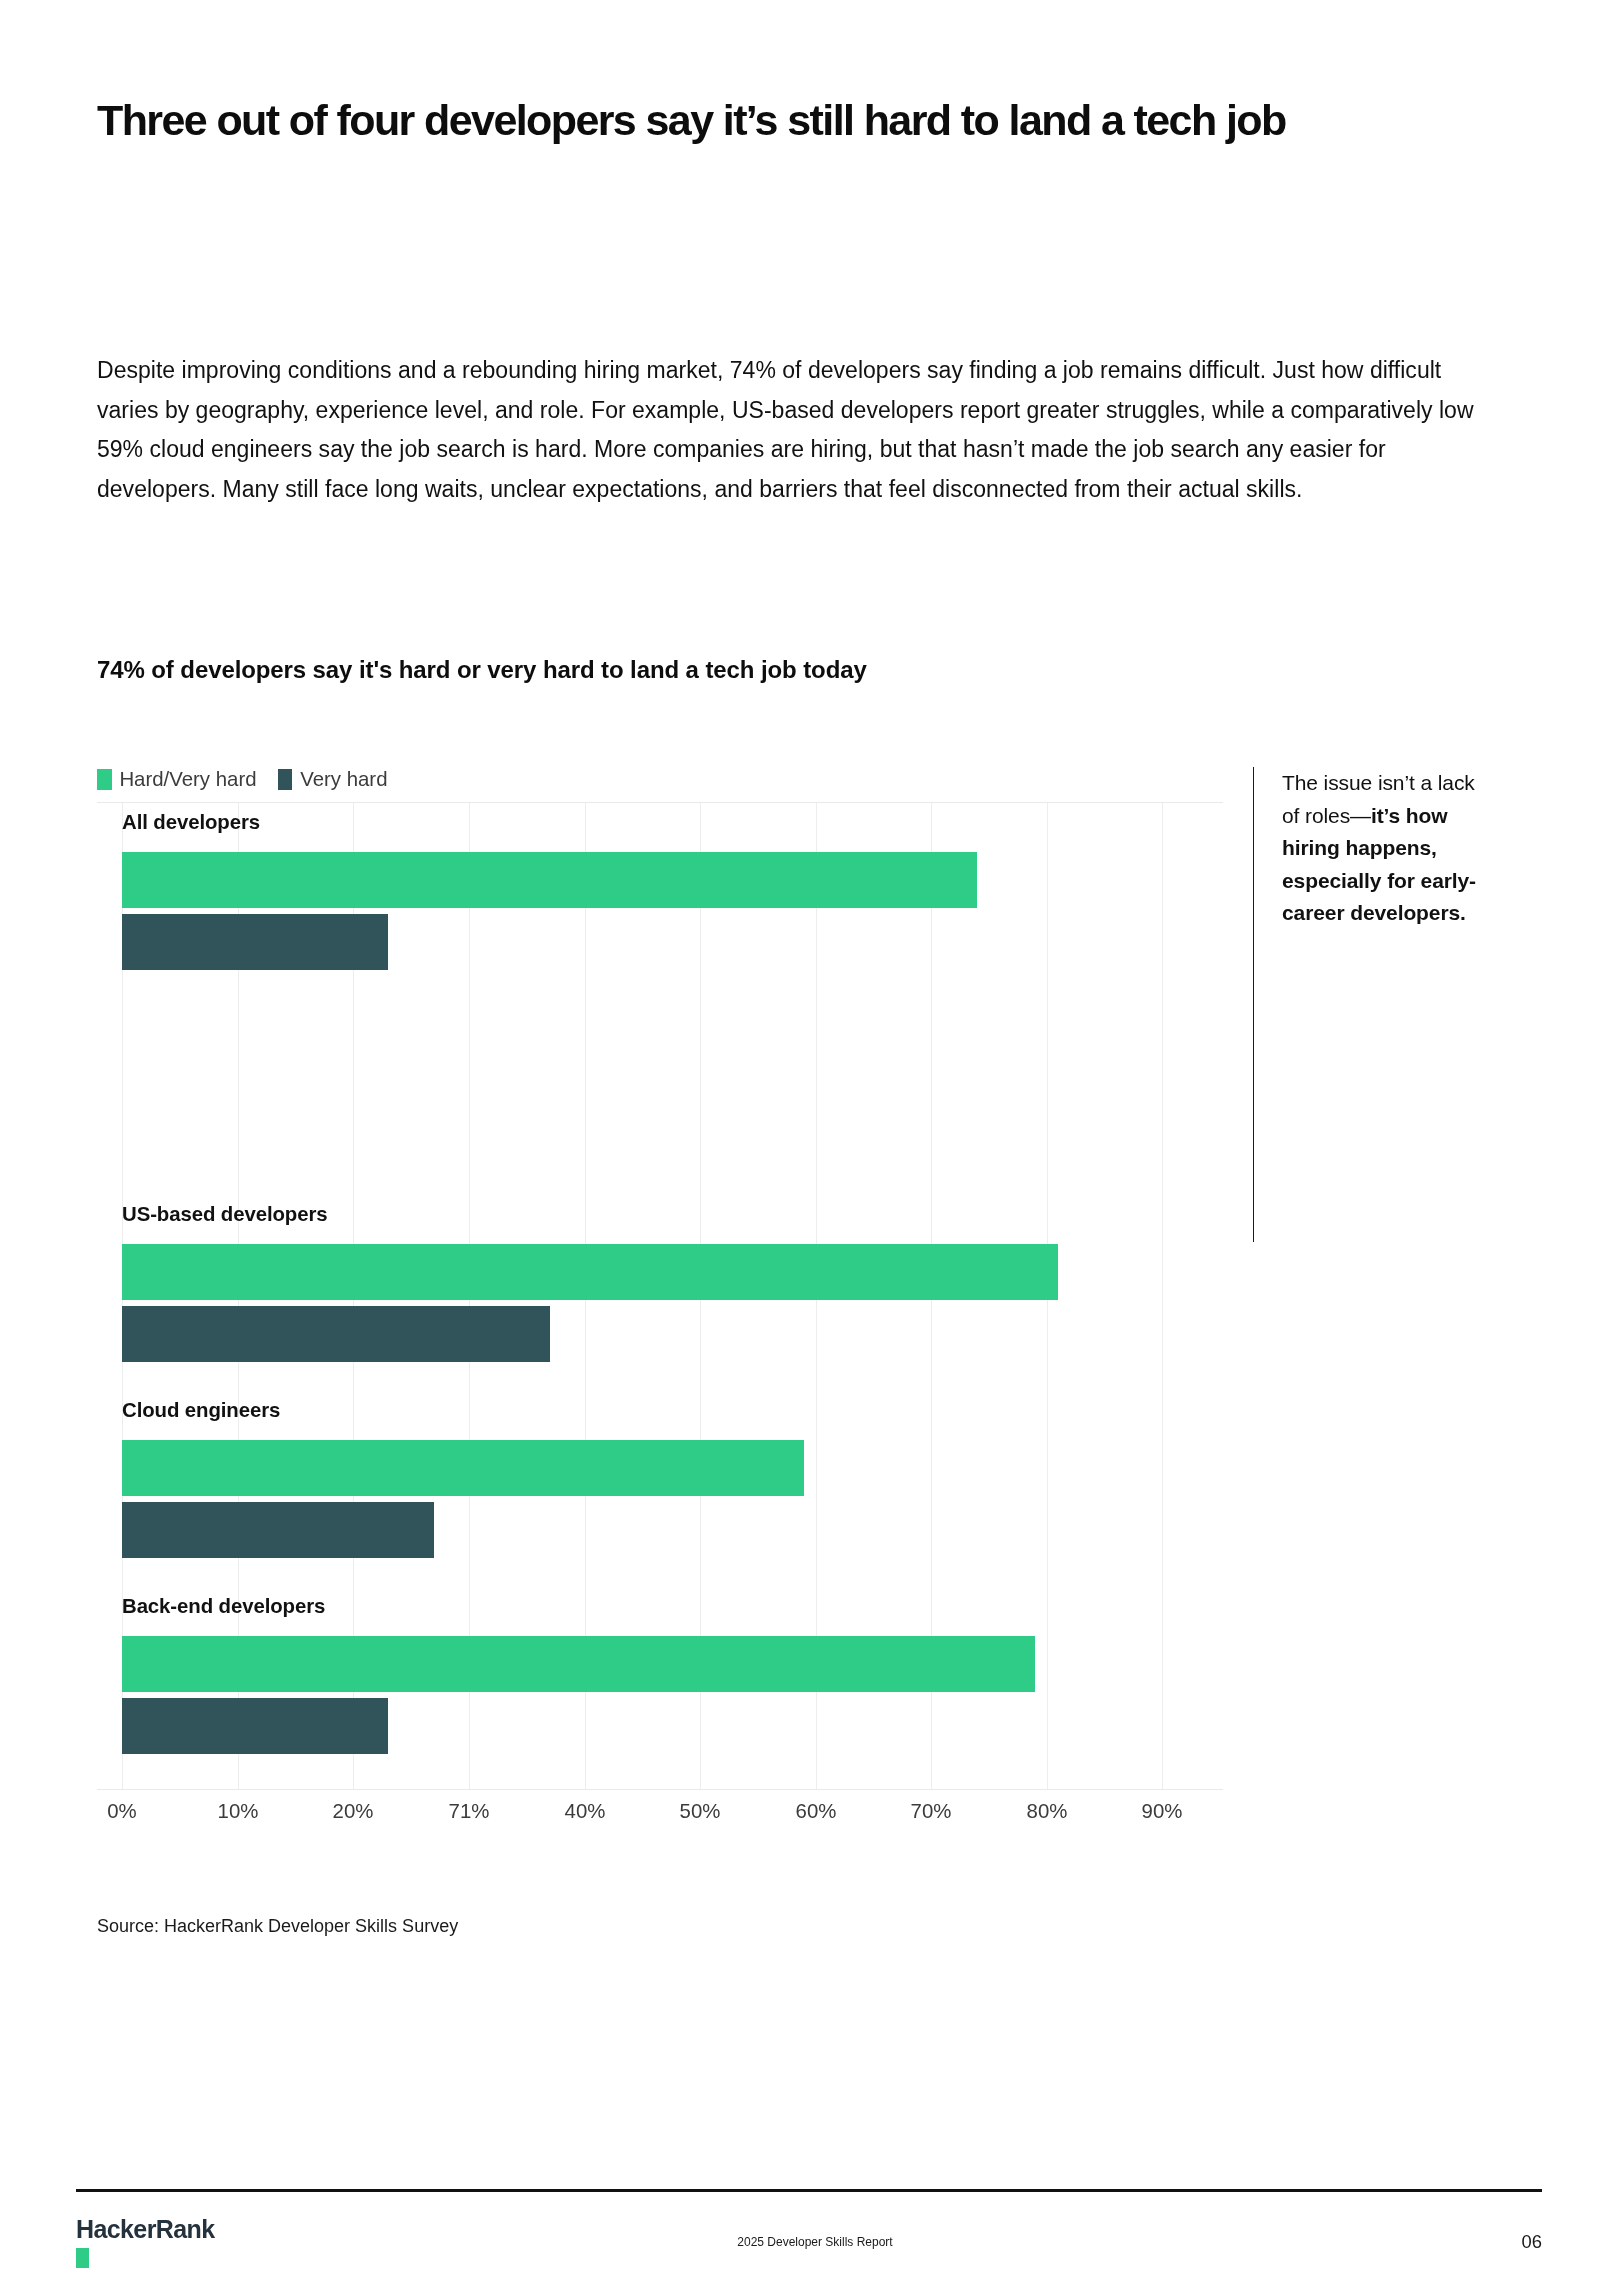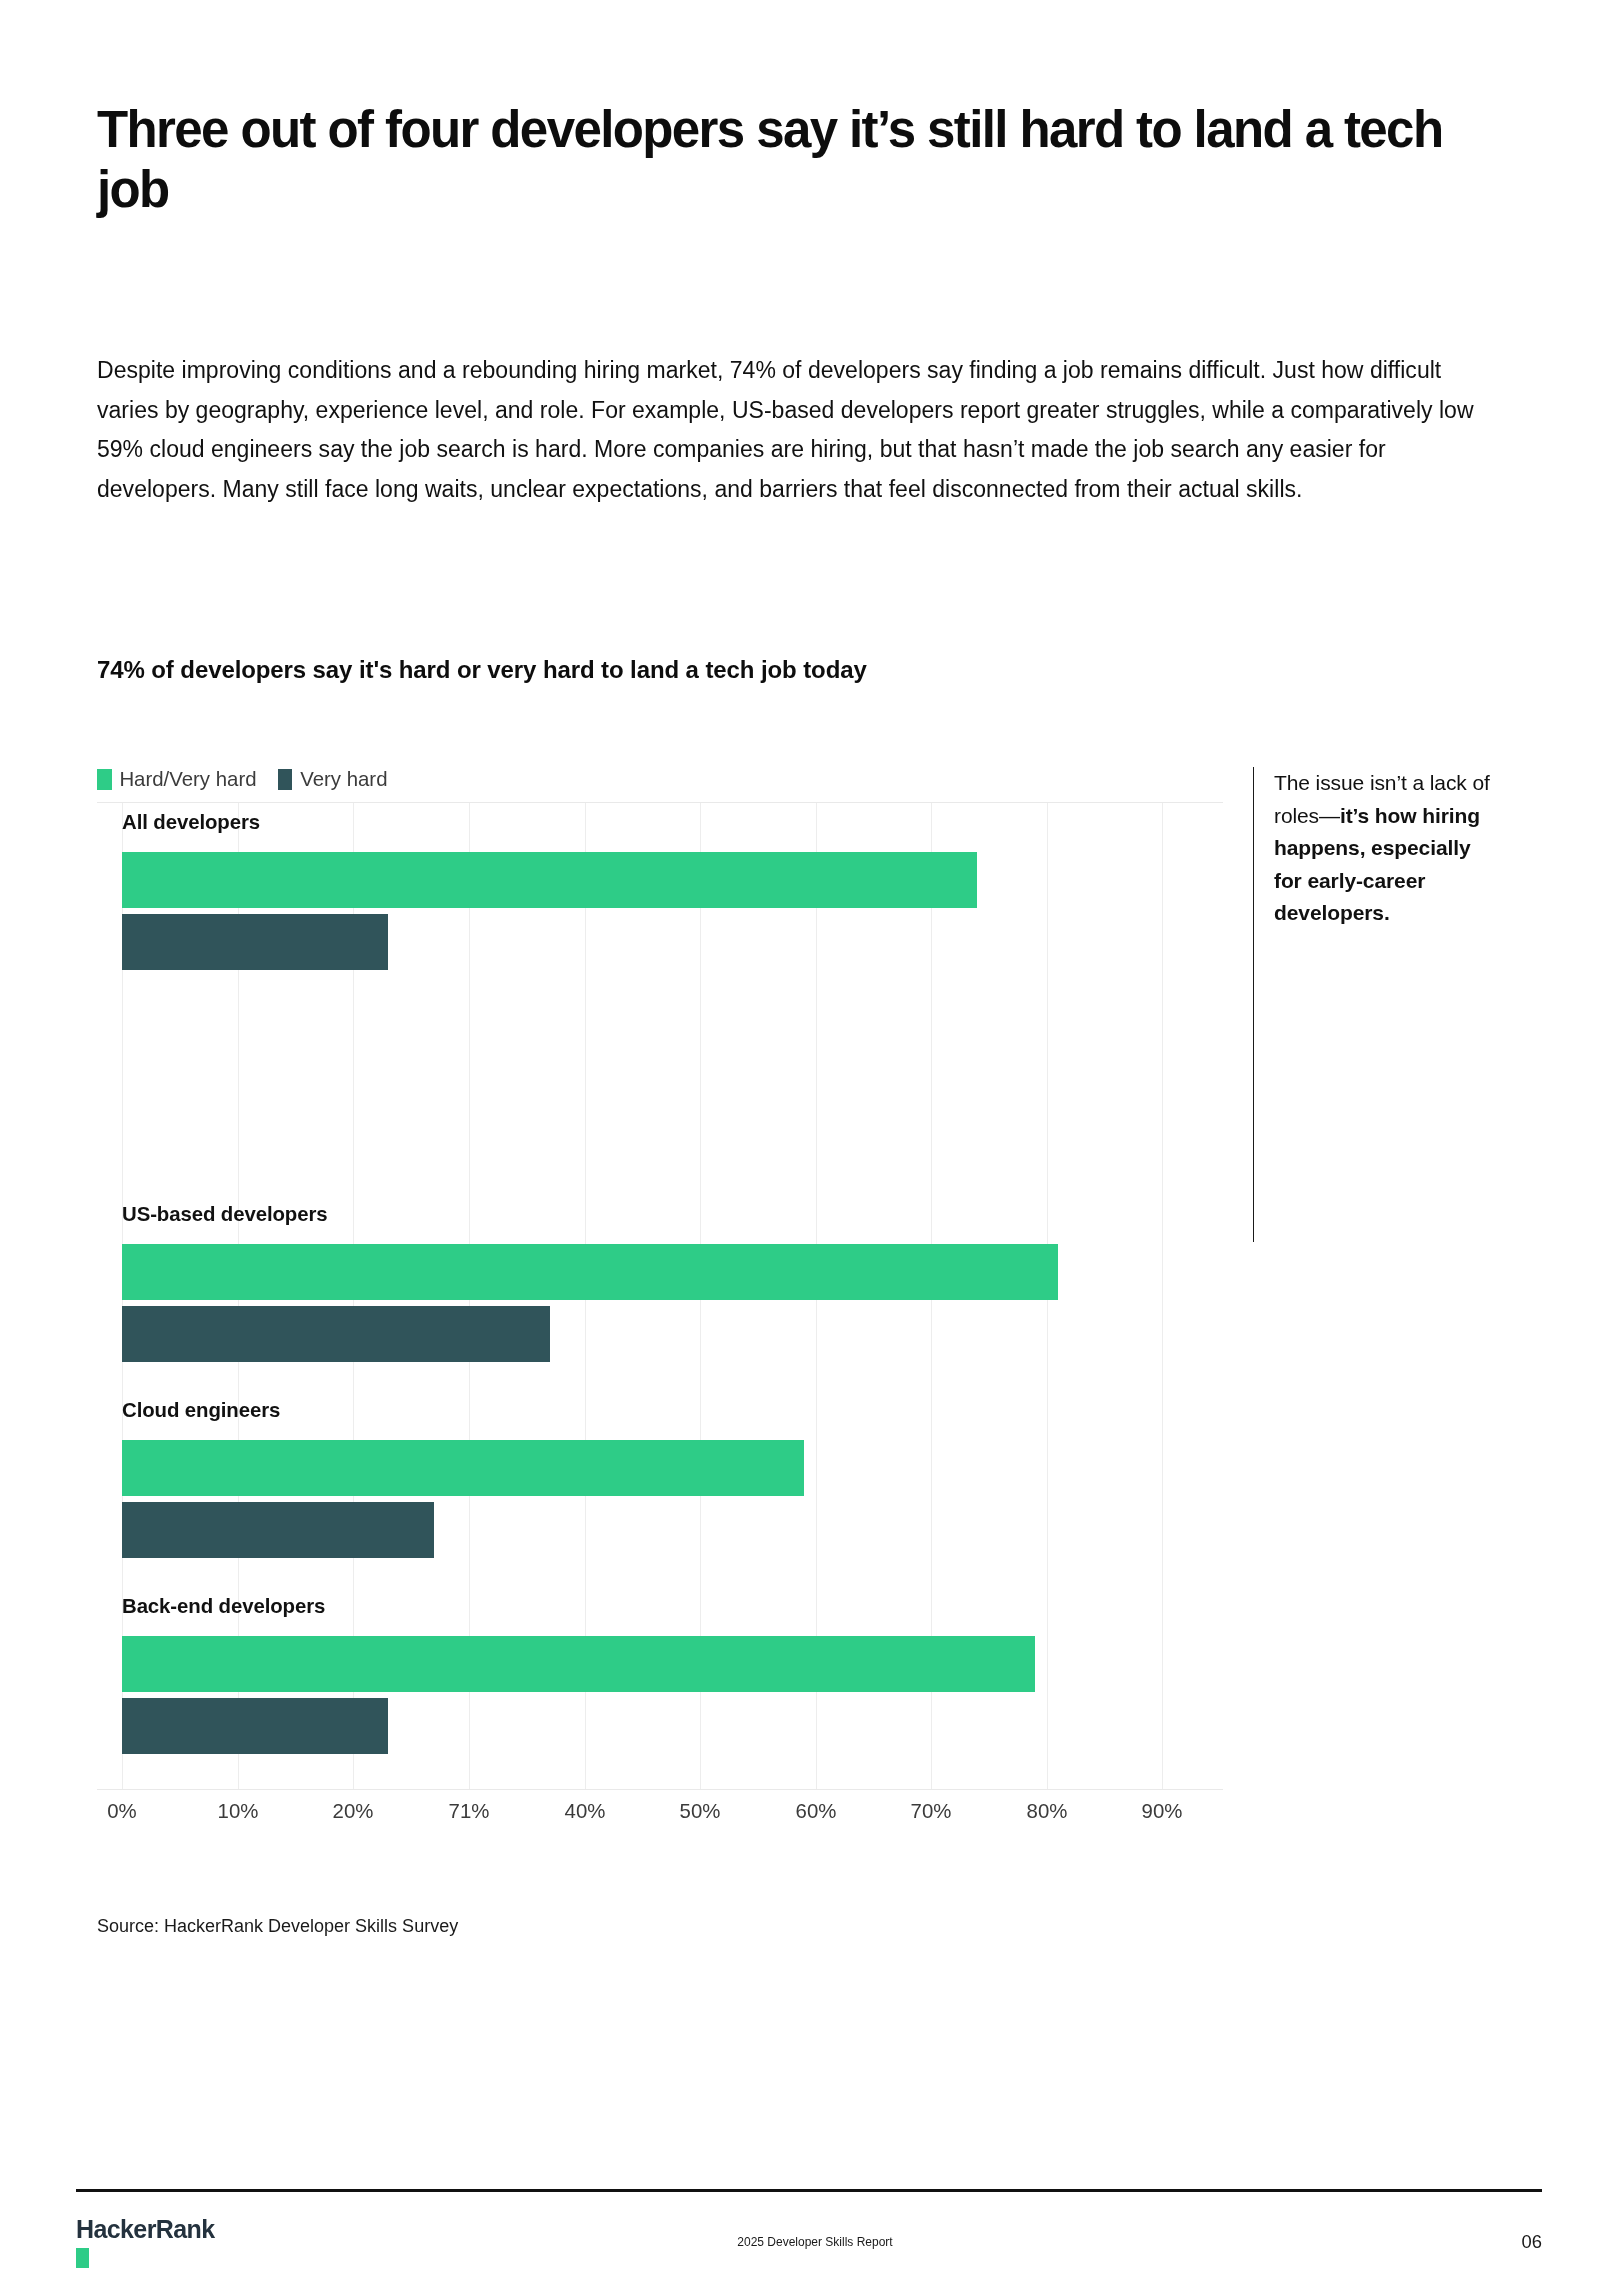--- a/index.html
+++ b/index.html
@@ -21,21 +21,21 @@
     inset: 0;
     background: #ffffff;
   }
 
   
   .headline {
     position: absolute;
     left: 97px;
     top: 66px;
     width: 1378px;
-    font-size: 51px;
+    font-size: 43px;
     line-height: 1.17;
     font-weight: 700;
     letter-spacing: -1.6px;
     color: #0d0d0d;
   }
 
   
   .intro {
     position: absolute;
     left: 97px;
@@ -155,21 +155,21 @@
     transform: translateX(-50%);
     white-space: nowrap;
   }
 
   
   .callout {
     position: absolute;
     left: 1253px;
     top: 767px;
     width: 243px;
-    padding-left: 20px;
+    padding-left: 28px;
     border-left: 1.9px solid #1a1a1a;
     height: 475px;
     box-sizing: border-box;
   }
   .callout-text {
     font-size: 21px;
     line-height: 1.55;
     color: #111111;
     letter-spacing: -0.1px;
   }

